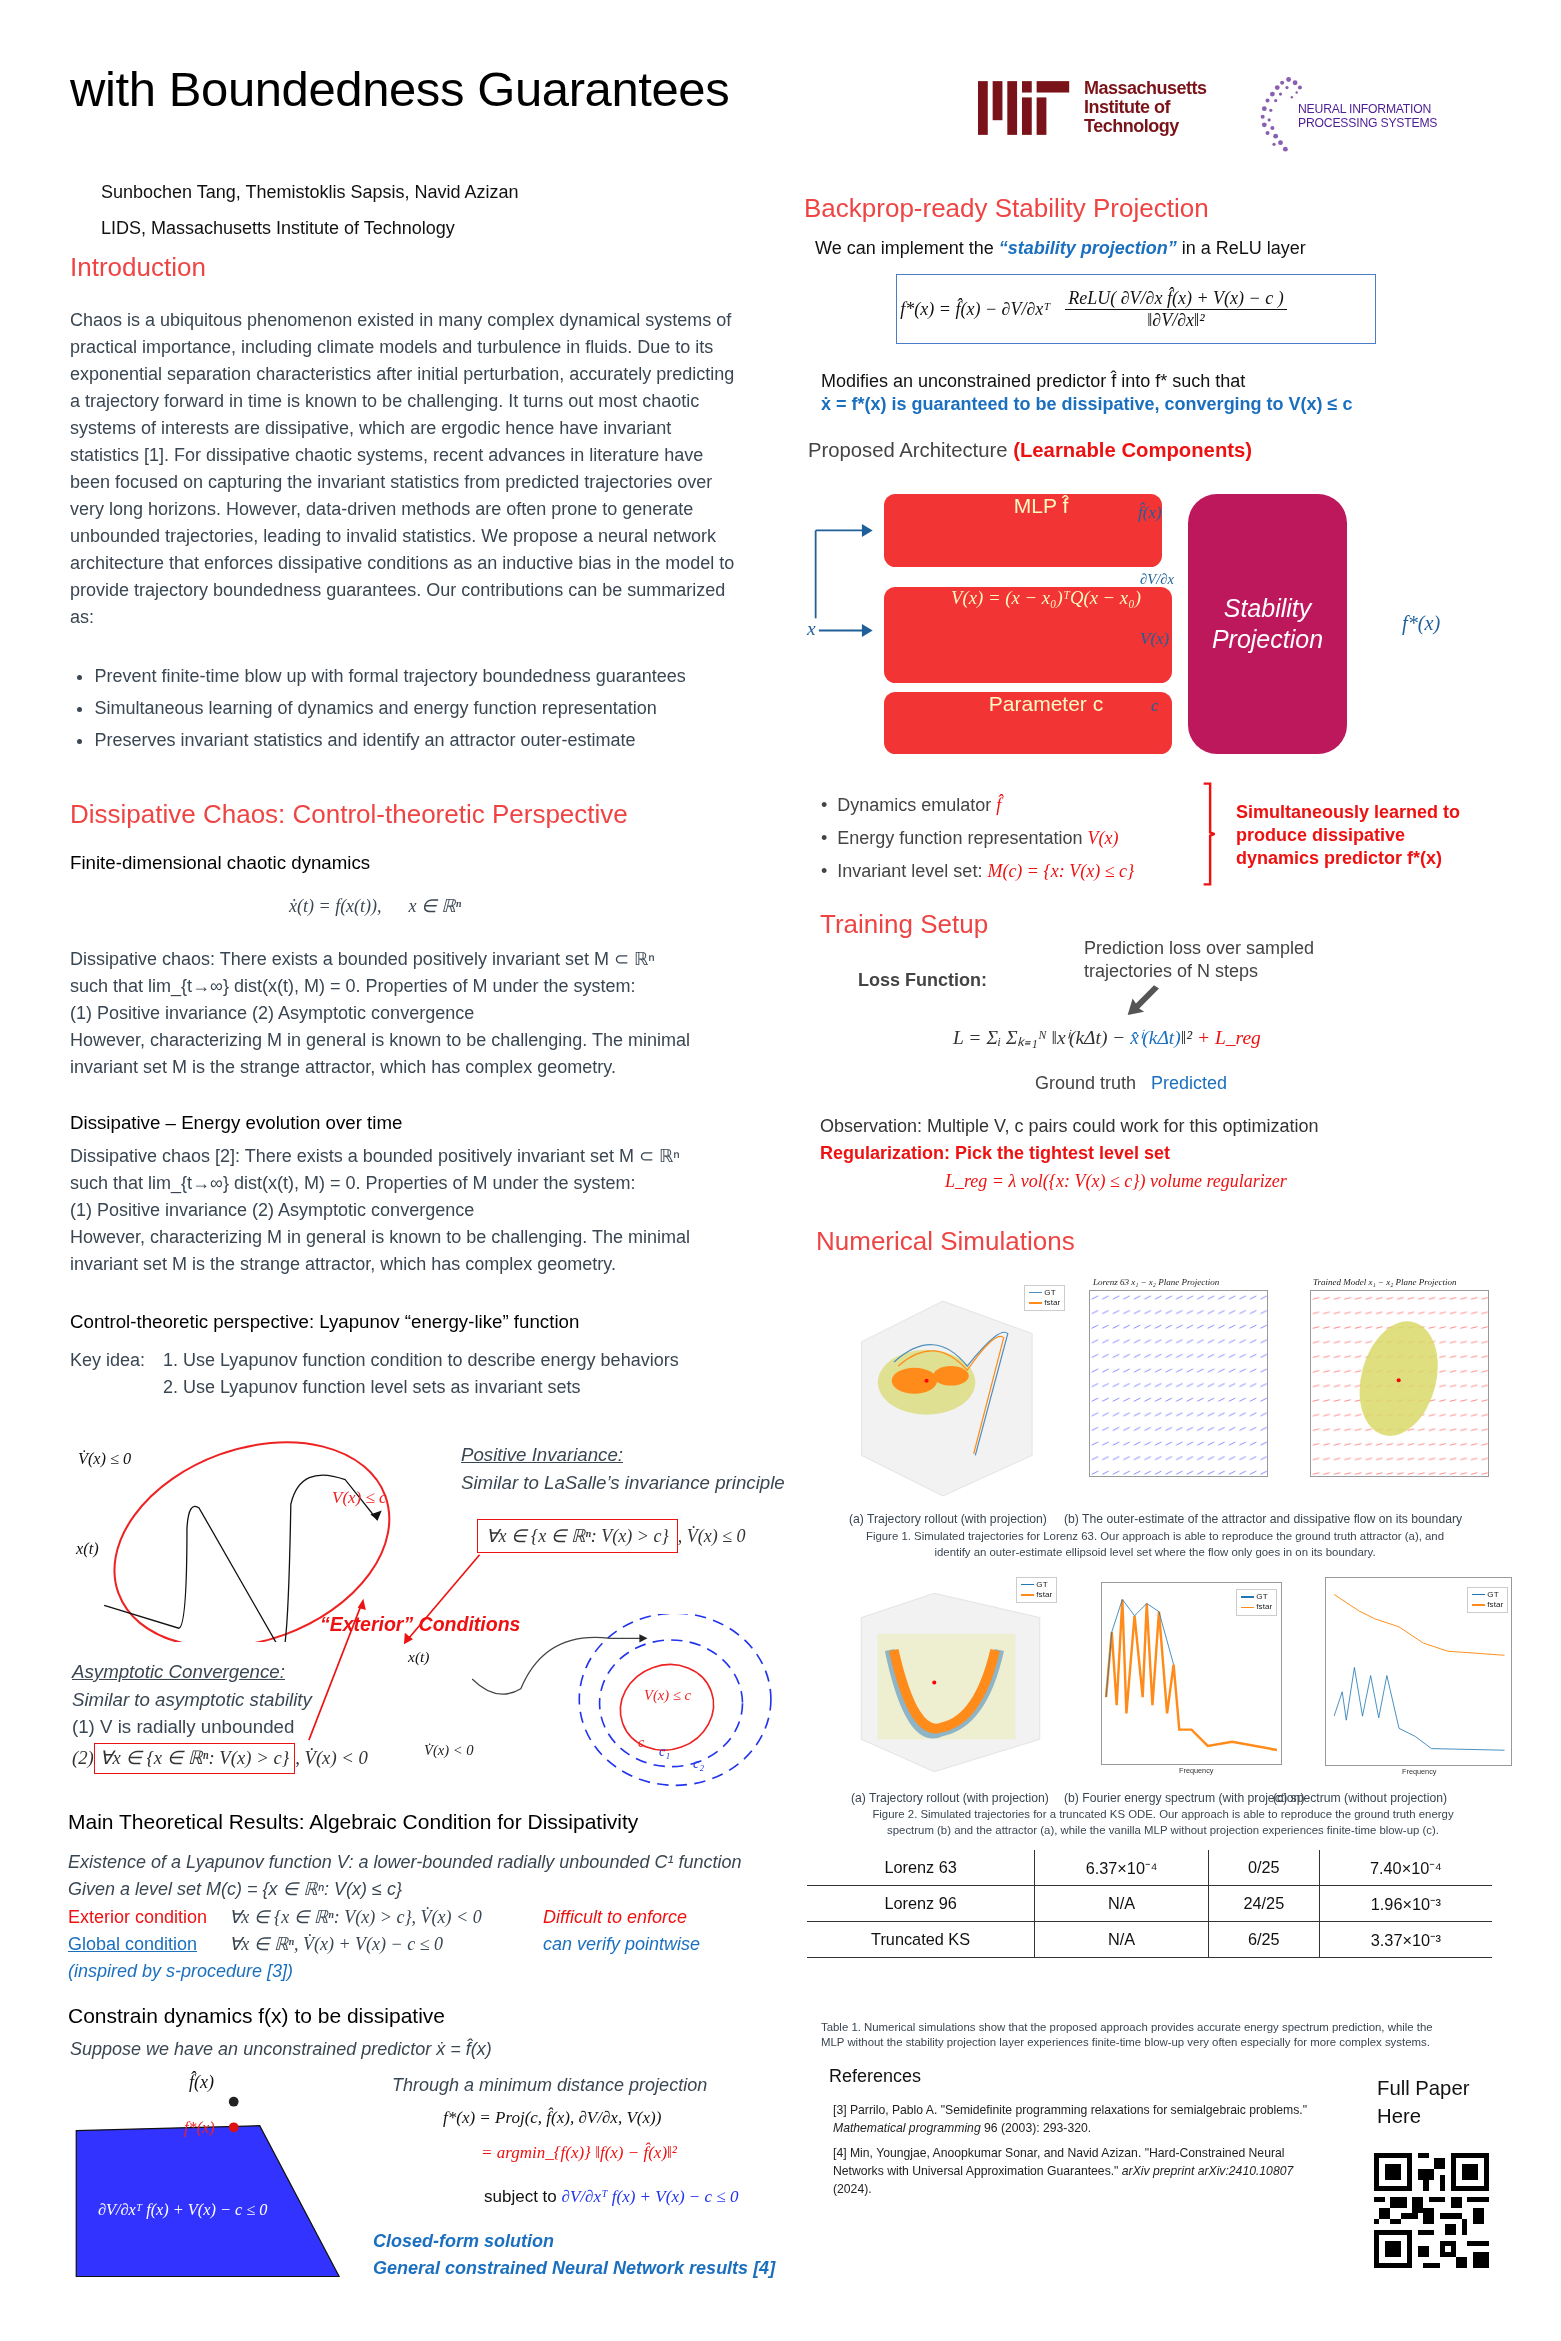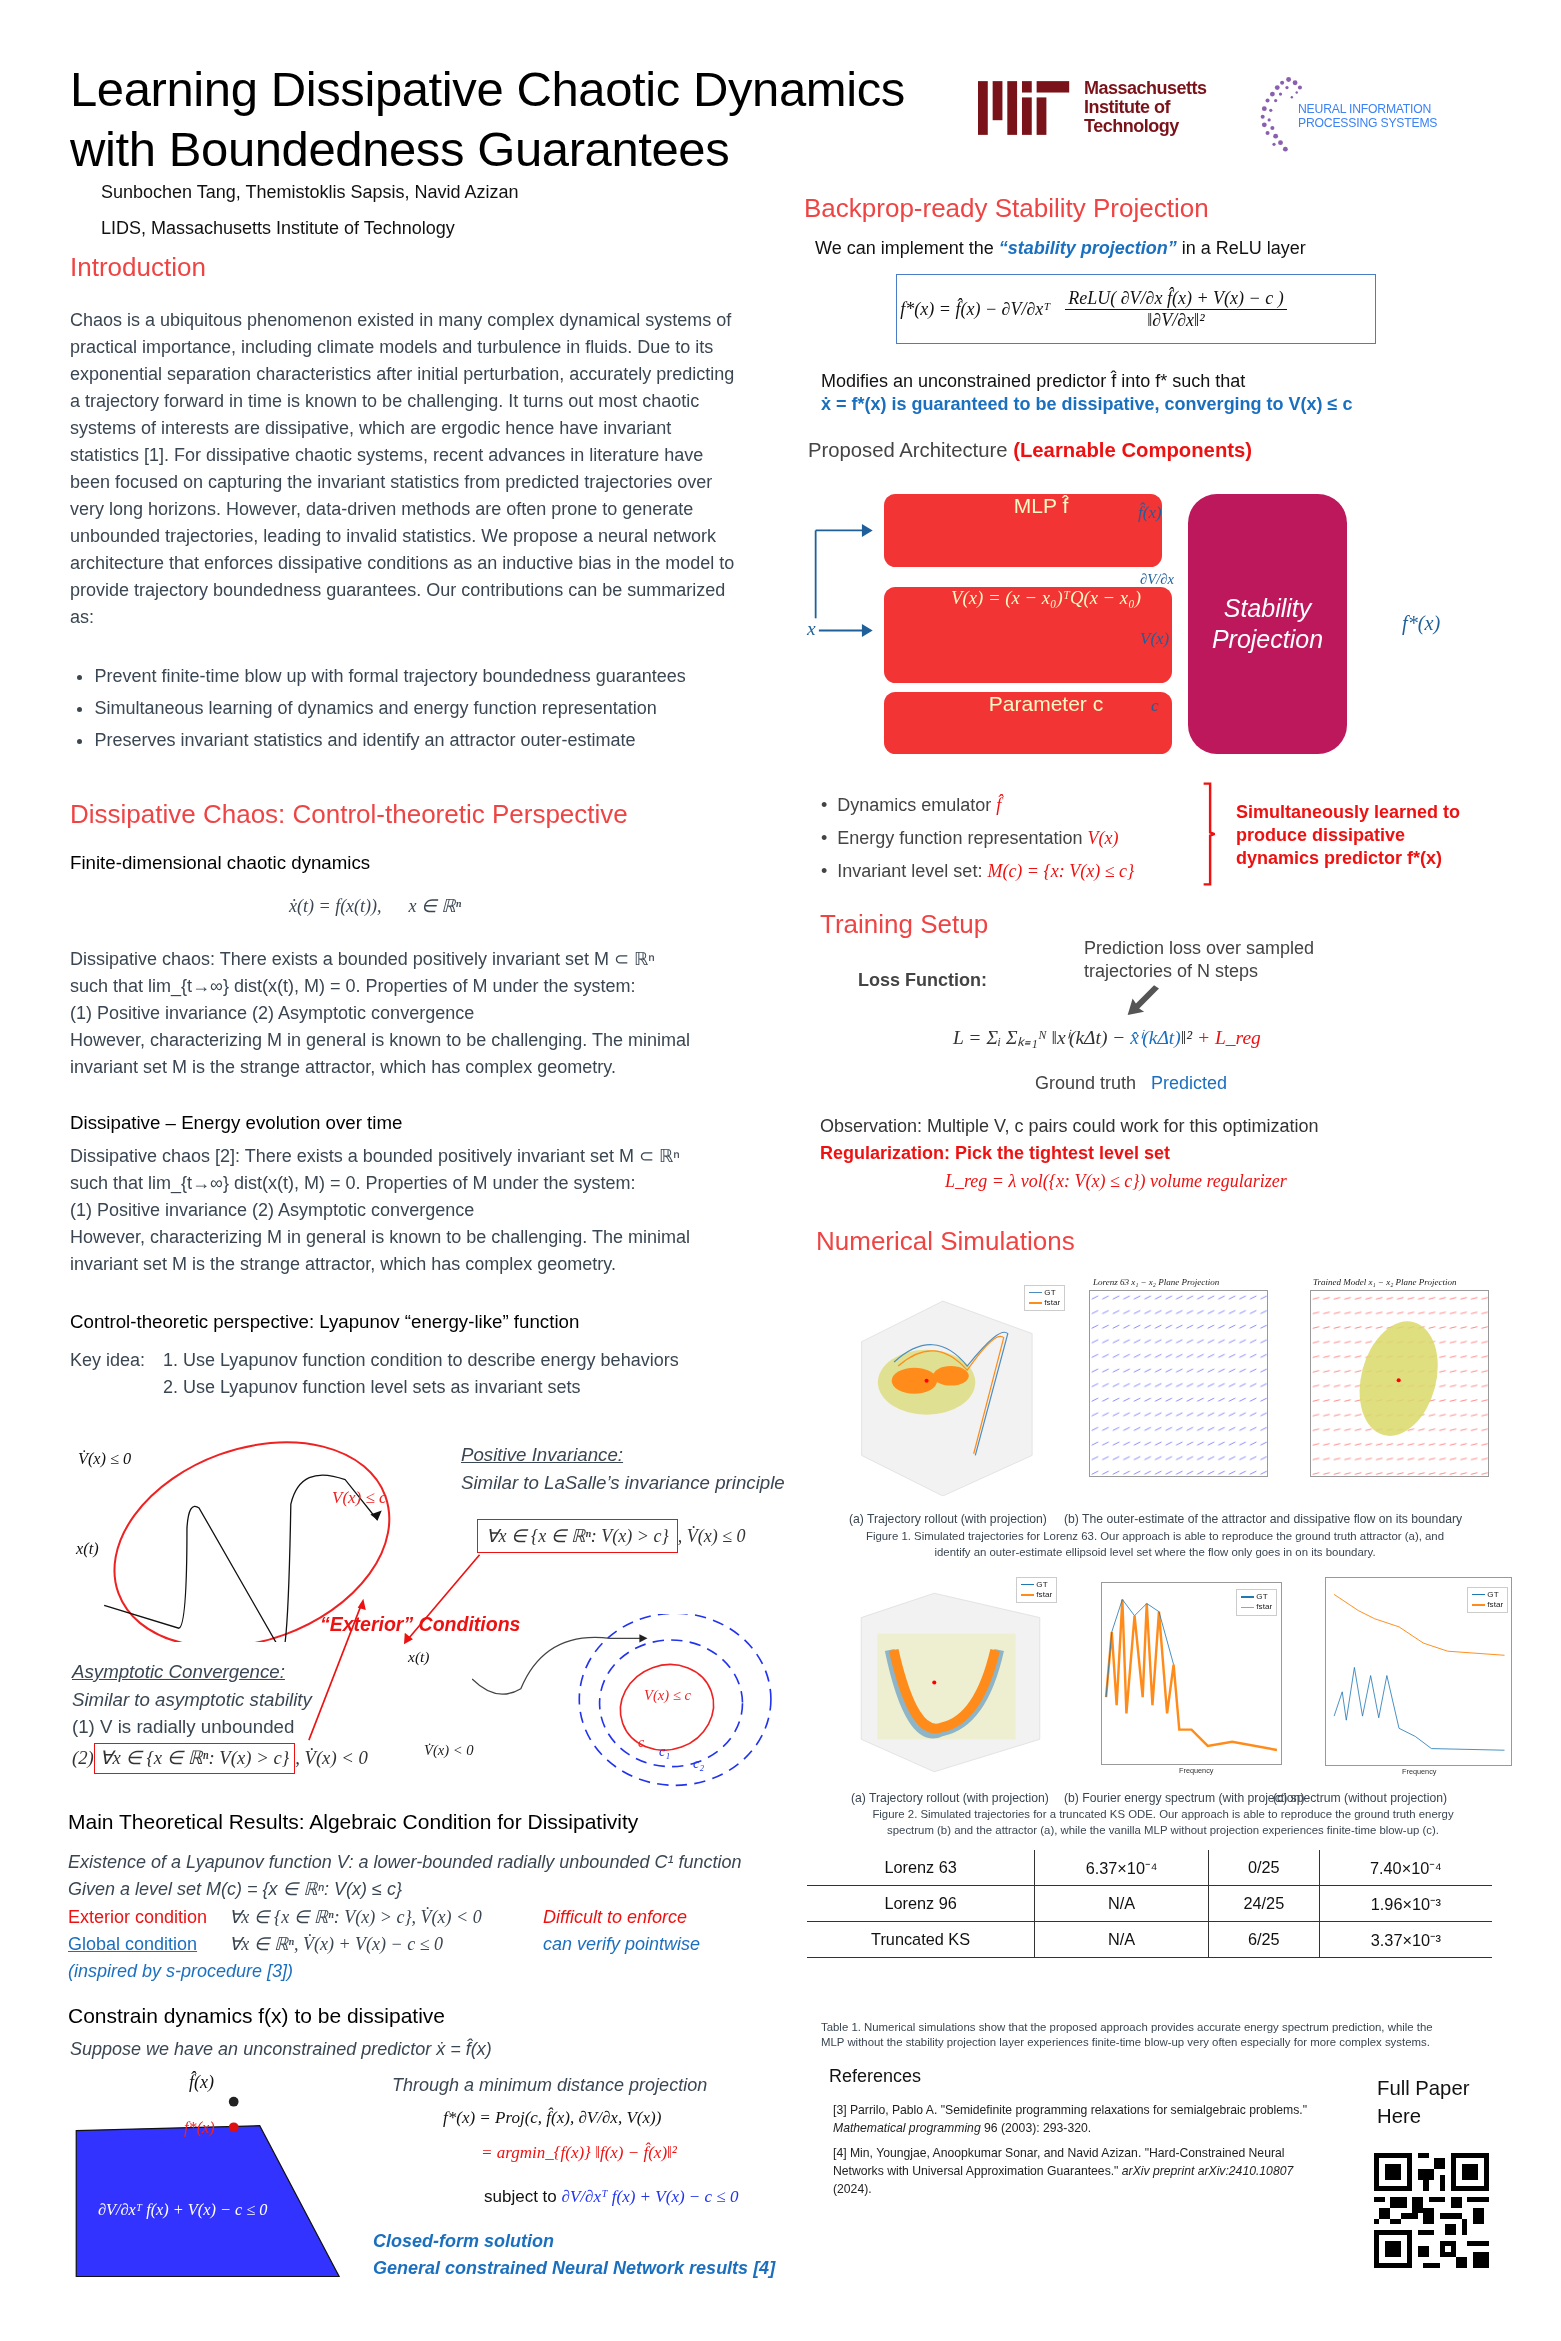--- a/index.html
+++ b/index.html
@@ -34,21 +34,20 @@
   table.res tr.row { border-bottom:1.6px solid #333; }
   table.res td + td, table.res th + th { border-left:1.2px solid #333; }
   .ref { font-size:12.2px; line-height:18px; color:#222; margin-bottom:7.3px; }
   .fig { position:absolute; background:#fff; }
   .leg { position:absolute; border:0.8px solid #ccc; background:#fff; font-size:8.1px; padding:1.6px 4.1px; line-height:10.6px; }
 </style>
 </head>
 <body>
 
 <div class="abs title" style="left:70px; top:59px; width:911px;">
-  <div>Learning Dissipative Chaotic Dynamics</div>
   <div>with Boundedness Guarantees</div>
 </div>
 <div class="abs" style="left:101px; top:182px; font-size:18px; color:#111;">Sunbochen Tang, Themistoklis Sapsis, Navid Azizan</div>
 <div class="abs" style="left:101px; top:218px; font-size:18px; color:#111;">LIDS, Massachusetts Institute of Technology</div>
 
 <div class="abs" style="left:978px; top:81px; width:252px; height:59px;">
   <svg width="114" height="54" viewBox="0 0 140 66" style="position:absolute; left:0; top:0;">
     <rect x="0" y="0" width="12" height="66" fill="#7a1319"></rect>
     <rect x="18" y="0" width="12" height="48" fill="#7a1319"></rect>
     <rect x="36" y="0" width="12" height="66" fill="#7a1319"></rect>
@@ -85,21 +84,21 @@
         <circle cx="20" cy="68" r="2.5"></circle>
       <circle cx="14" cy="74" r="2.5"></circle>
         <circle cx="24" cy="78" r="3"></circle>
         <circle cx="30" cy="86" r="3"></circle>
         <circle cx="22" cy="88" r="2"></circle>
       <circle cx="36" cy="94" r="3"></circle>
         <circle cx="44" cy="30" r="1.5"></circle>
         <circle cx="50" cy="24" r="1.5"></circle>
     </g>
   </svg>
-  <div style="position:absolute; left:42px; top:29px; font-size:12.2px; line-height:14px; color:#3b82f6; letter-spacing:-0.2px;">
+  <div style="position:absolute; left:42px; top:29px; font-size:12.2px; line-height:14px; color:#4c1d95; letter-spacing:-0.2px;">
     <div>NEURAL INFORMATION</div>
     <div>PROCESSING SYSTEMS</div>
   </div>
 </div>
 
 <div class="abs h2" style="left:70px; top:252px;">Introduction</div>
 <div class="abs body" style="left:70px; top:307px; width:667px; text-align:left;">Chaos is a ubiquitous phenomenon existed in many complex dynamical systems of practical importance, including climate models and turbulence in fluids. Due to its exponential separation characteristics after initial perturbation, accurately predicting a trajectory forward in time is known to be challenging. It turns out most chaotic systems of interests are dissipative, which are ergodic hence have invariant statistics [1]. For dissipative chaotic systems, recent advances in literature have been focused on capturing the invariant statistics from predicted trajectories over very long horizons. However, data-driven methods are often prone to generate unbounded trajectories, leading to invalid statistics. We propose a neural network architecture that enforces dissipative conditions as an inductive bias in the model to provide trajectory boundedness guarantees. Our contributions can be summarized as:</div>
 <div class="abs body" style="left:70px; top:663px; width:699px;">
   <ul class="bul">
     <li>Prevent finite-time blow up with formal trajectory boundedness guarantees</li>

